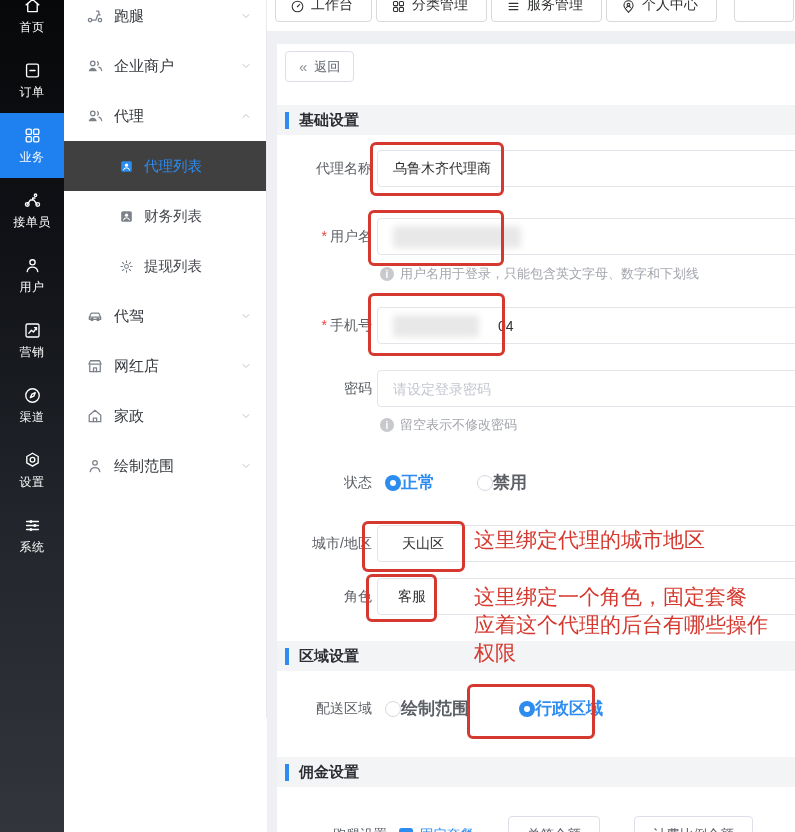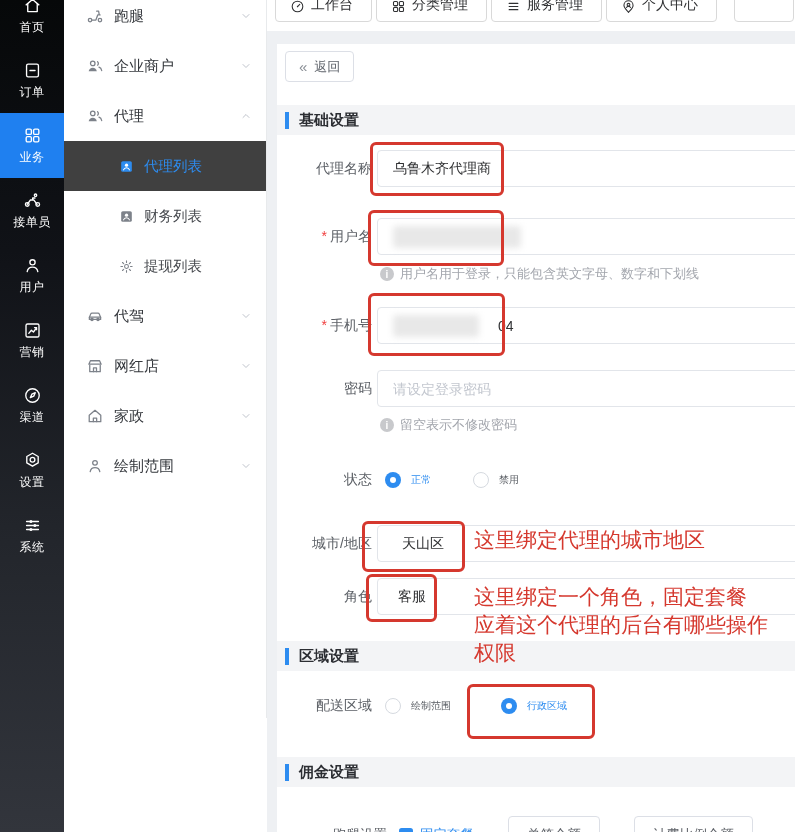--- a/index.html
+++ b/index.html
@@ -68,21 +68,21 @@
   .suffix{font-size:14px;color:#303133;margin-left:19px;}
 
   .hint{position:absolute;display:flex;align-items:center;gap:6px;font-size:13px;color:#a3a6ad;}
   .info-i{width:14px;height:14px;border-radius:50%;background:#c8c9cc;color:#fff;font-size:10px;font-weight:bold;
     display:flex;align-items:center;justify-content:center;font-style:normal;flex:none;}
 
   .radio{width:16px;height:16px;border-radius:50%;box-sizing:border-box;position:relative;cursor:pointer;flex:none;}
   .radio.on{background:#2d8cf0;}
   .radio.on::after{content:"";position:absolute;left:5px;top:5px;width:6px;height:6px;border-radius:50%;background:#fff;}
   .radio.off{background:#fff;border:1px solid #d6dae0;}
-  .rlabel{font-size:10px;color:#5c6066;margin-left:10px;}
+  .rlabel{font-size:17px;color:#5c6066;font-weight:bold;}
   .rlabel.on{color:#2d8cf0;}
 
   .rbox{position:absolute;border:3px solid #d5382e;border-radius:6px;z-index:6;pointer-events:none;}
   .rnote{position:absolute;color:#d5382e;font-size:21px;line-height:28px;z-index:6;white-space:nowrap;}
 
   .ctab{display:flex;align-items:center;gap:7px;color:#2d8cf0;font-size:13.5px;cursor:pointer;}
   .check-sq{width:14px;height:14px;flex:none;color:#2d8cf0;}
   .ctab-btn{box-sizing:border-box;border:1px solid #dcdfe6;border-radius:4px;background:#fff;color:#5c6066;
     font-size:13.5px;padding:9px 18px;margin-left:34px;cursor:pointer;font-family:inherit;white-space:nowrap;}
   .flabel2{width:110px;margin-right:12px;text-align:right;font-size:13.5px;color:#5c6066;flex:none;}

